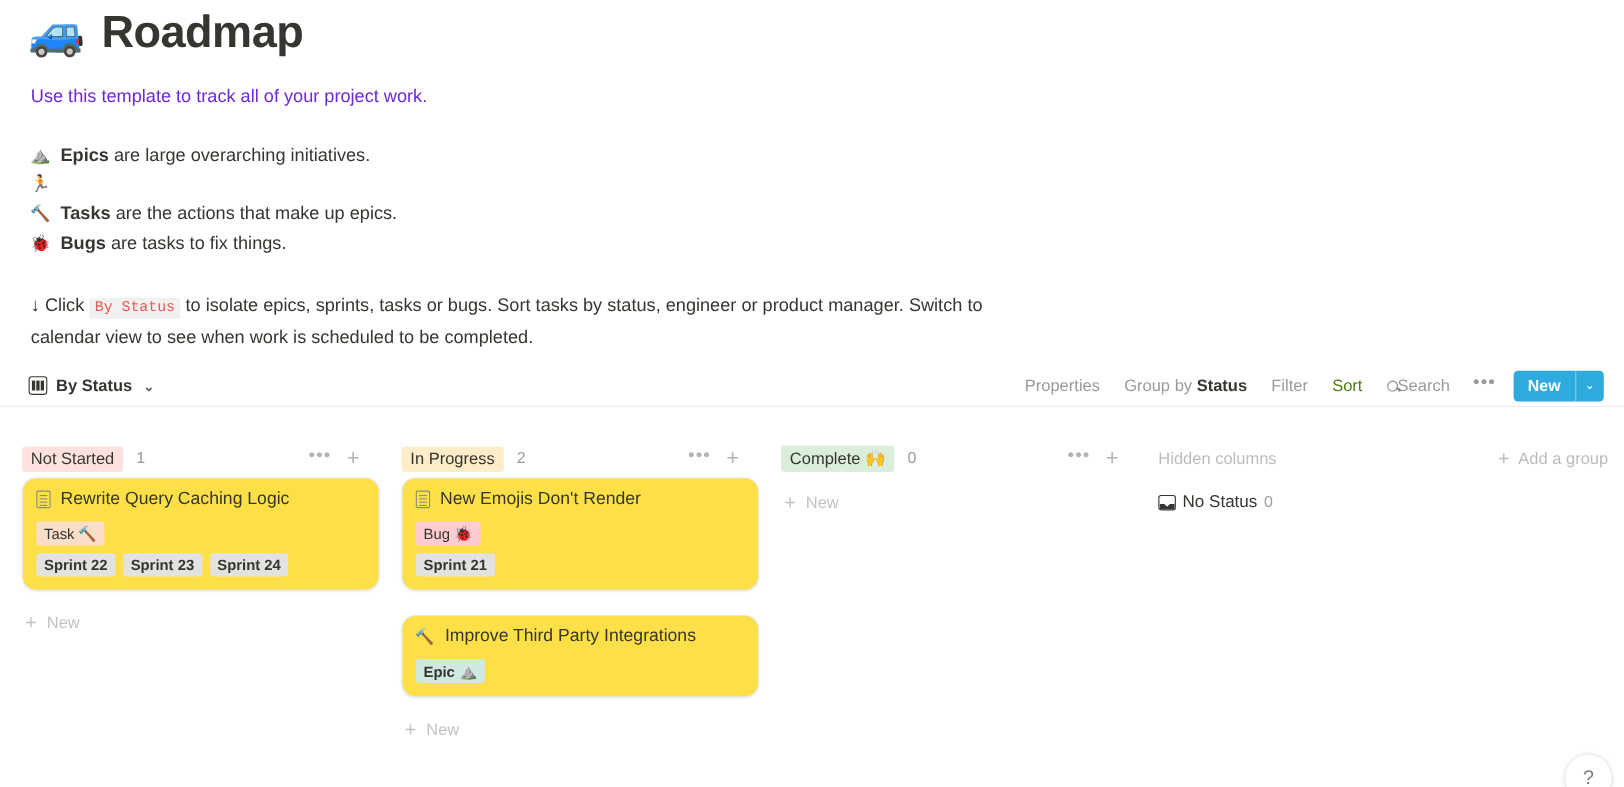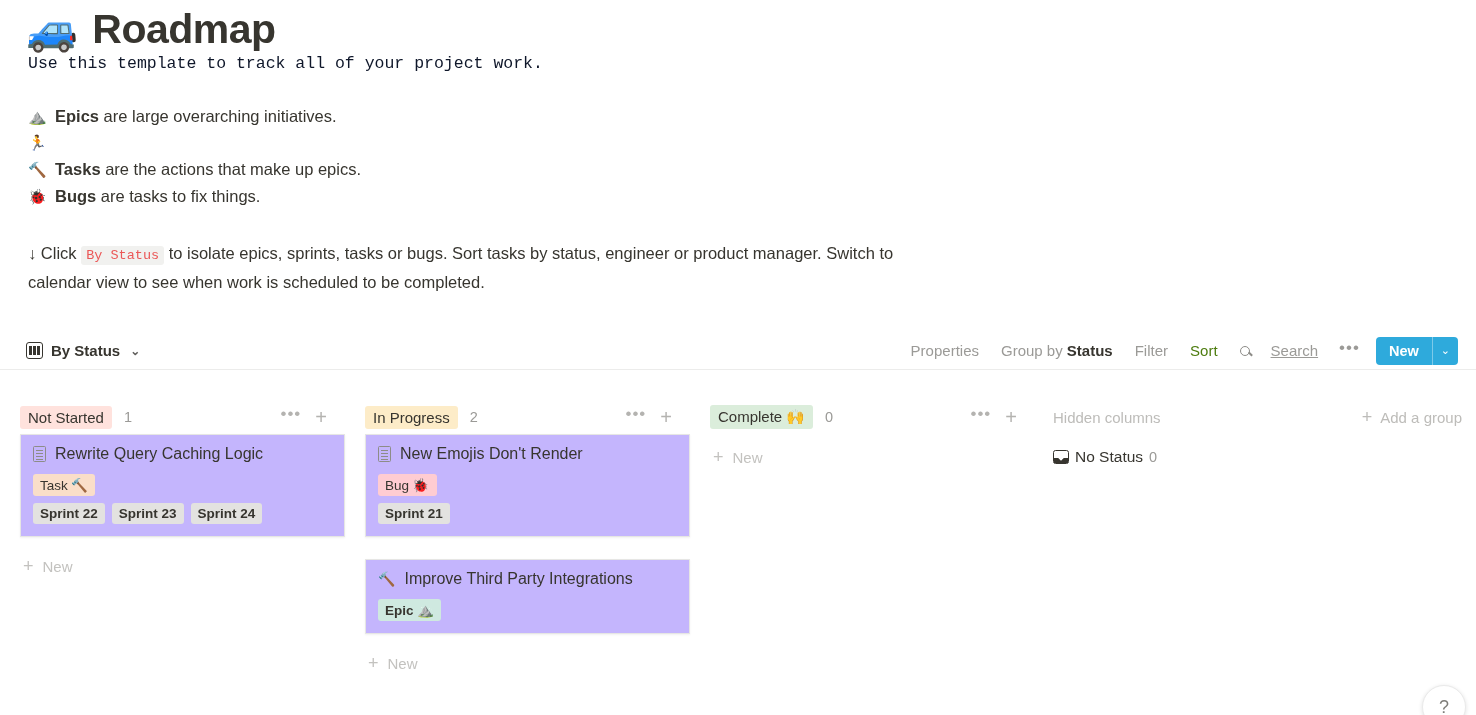--- a/index.html
+++ b/index.html
@@ -17,21 +17,21 @@
   .title-row {
     display: flex; align-items: center; gap: 14px;
     padding: 6px 0 0 26px;
   }
   .title-emoji { font-size: 42px; line-height: 1; }
   .page-title {
     font-size: 41px; font-weight: bold; letter-spacing: -0.5px;
     color: #37352f; margin: 0;
   }
   .subtitle {
-    margin: 1px 0 0 28px; font-size: 16.5px; color: #0f172a; font-family: Liberation Mono, monospace;
+    margin: 26px 0 0 28px; font-size: 16.5px; color: #6d28d9;
   }
 
   
   .legend { margin: 30px 0 0 28px; }
   .legend-row {
     display: flex; align-items: baseline; gap: 9px;
     font-size: 16.5px; line-height: 26px; color: #37352f;
   }
   .legend-emoji { font-size: 15px; width: 18px; display: inline-block; }
   .legend-row b { font-weight: bold; }
@@ -69,22 +69,22 @@
     margin-left: auto; margin-right: 18px;
     display: flex; align-items: center; gap: 0;
   }
   .tb-item {
     font-size: 15px; color: #9b9a97; padding: 0 11px; cursor: pointer;
     white-space: nowrap;
   }
   .tb-item b { color: #37352f; font-weight: bold; }
   .tb-item.accent { color: #4d7c0f; }
   .tb-search {
-    display: flex; align-items: center; gap: 21px; padding: 0 11px;
-    font-size: 15px; color: #9b9a97; cursor: pointer; text-decoration: underline;
+    display: flex; align-items: center; gap: 0; padding: 0 11px;
+    font-size: 15px; color: #9b9a97; cursor: pointer;
   }
   .mag {
     width: 10px; height: 10px; border: 1.7px solid #8d8c88;
     border-radius: 50%; position: relative; display: inline-block;
   }
   .mag::after {
     content: ""; position: absolute; width: 5px; height: 1.7px;
     background: #8d8c88; transform: rotate(45deg);
     right: -4px; bottom: 0px;
   }
@@ -120,21 +120,21 @@
   }
   .col-count { font-size: 14.5px; color: #9b9a97; margin-left: 12px; }
   .col-actions { margin-left: auto; display: flex; align-items: center; gap: 14px; }
   .dots { color: #b4b3b0; font-size: 17px; letter-spacing: 1px; cursor: pointer; padding-bottom: 6px;}
   .plus {
     color: #b4b3b0; font-size: 20px; cursor: pointer; line-height: 1;
     font-weight: 300;
   }
 
   .card {
-    background: #c4b5fd; border: 1px solid #e6e6e4; border-radius: 0;
+    background: #fde047; border: 1px solid #e6e6e4; border-radius: 13px;
     box-shadow: 0 1px 2px rgba(15,15,15,0.06);
     padding: 10px 12px 12px 12px; margin-bottom: 14px; cursor: pointer;
     width: 325px;
   }
   .card-title {
     display: flex; align-items: center; gap: 9px;
     font-size: 16px; color: #37352f; margin-bottom: 11px;
   }
   .doc-icon {
     width: 13px; height: 16px; border: 1.3px solid #8d8c88; border-radius: 1.5px;

